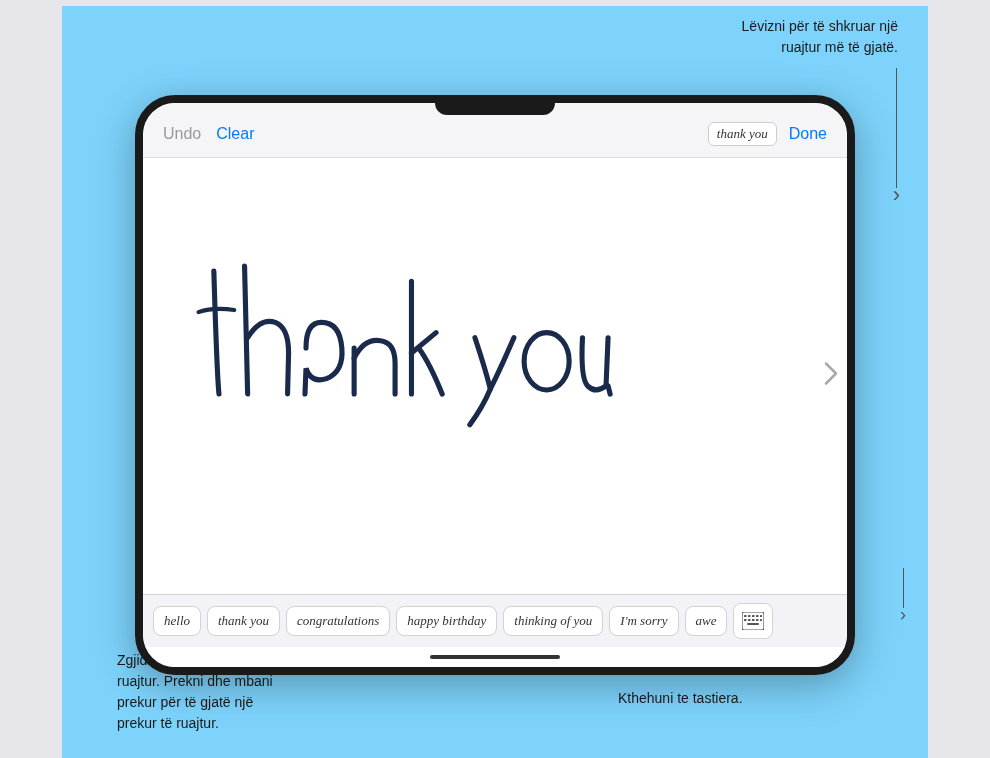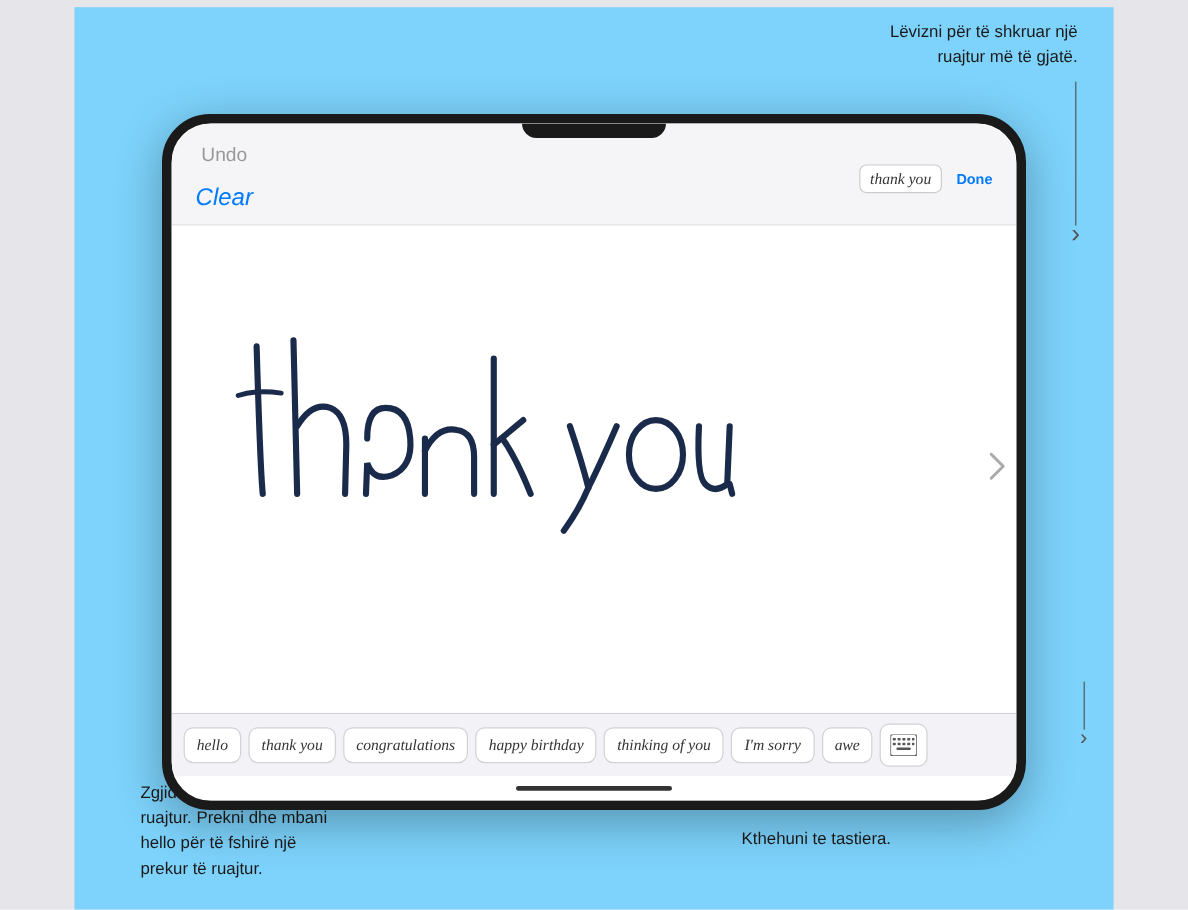--- a/index.html
+++ b/index.html
@@ -105,65 +105,63 @@
       padding: 18px 20px 10px 20px;
       background: #f5f5f7;
       border-bottom: 1px solid #ddd;
       min-height: 55px;
     }
 
     .toolbar-left {
       display: flex;
       align-items: center;
       gap: 15px;
-      flex-direction: column;
     }
 
     .btn-undo {
       font-size: 16px;
       color: #999;
       background: none;
       border: none;
       cursor: pointer;
     }
 
     .btn-clear {
-      font-size: 20px;
+      font-size: 16px;
       color: #007aff;
       background: none;
       border: none;
       cursor: pointer;
       font-weight: 500;
-      font-style: italic;
     }
 
     .toolbar-right {
       display: flex;
       align-items: center;
       gap: 12px;
     }
 
     .preview-chip {
       background: #fff;
       border: 1px solid #ccc;
       border-radius: 6px;
       padding: 3px 8px;
       font-size: 13px;
       color: #333;
       font-family: 'Georgia', serif;
       font-style: italic;
     }
 
     .btn-done {
-      font-size: 12px;
+      font-size: 16px;
       color: #007aff;
       background: none;
       border: none;
       cursor: pointer;
-      font-weight: 700;
+      font-weight: 400;
     }
 
     
     .drawing-area {
       flex: 1;
       background: #fff;
       position: relative;
       overflow: hidden;
       display: flex;
       align-items: center;
@@ -266,21 +264,21 @@
   </div>
 
   <div style="position:absolute; top:62px; right:28px; display:flex; flex-direction:column; align-items:center;">
     <div style="width:1px; height:120px; background:#555;"></div>
     <div style="font-size:22px; color:#555; line-height:1; margin-top:-4px;">›</div>
   </div>
 
   <div class="annotation-bottom-left">
     <span>Zgjidhni një mesazh të</span><br>
     <span>ruajtur. Prekni dhe mbani</span><br>
-    <span>hello për të fshirë një</span><br>
+    <span>prekur për të gjatë një</span><br>
     <span>prekur të ruajtur.</span>
   </div>
 
   <div style="position:absolute; bottom:148px; left:200px; display:flex; flex-direction:column; align-items:center;">
     <div style="width:1px; height:40px; background:#555;"></div>
     <div style="font-size:18px; color:#555; transform:rotate(180deg); line-height:1;">‹</div>
   </div>
 
   <div class="annotation-bottom-right">
     <span>Kthehuni te tastiera.</span>

